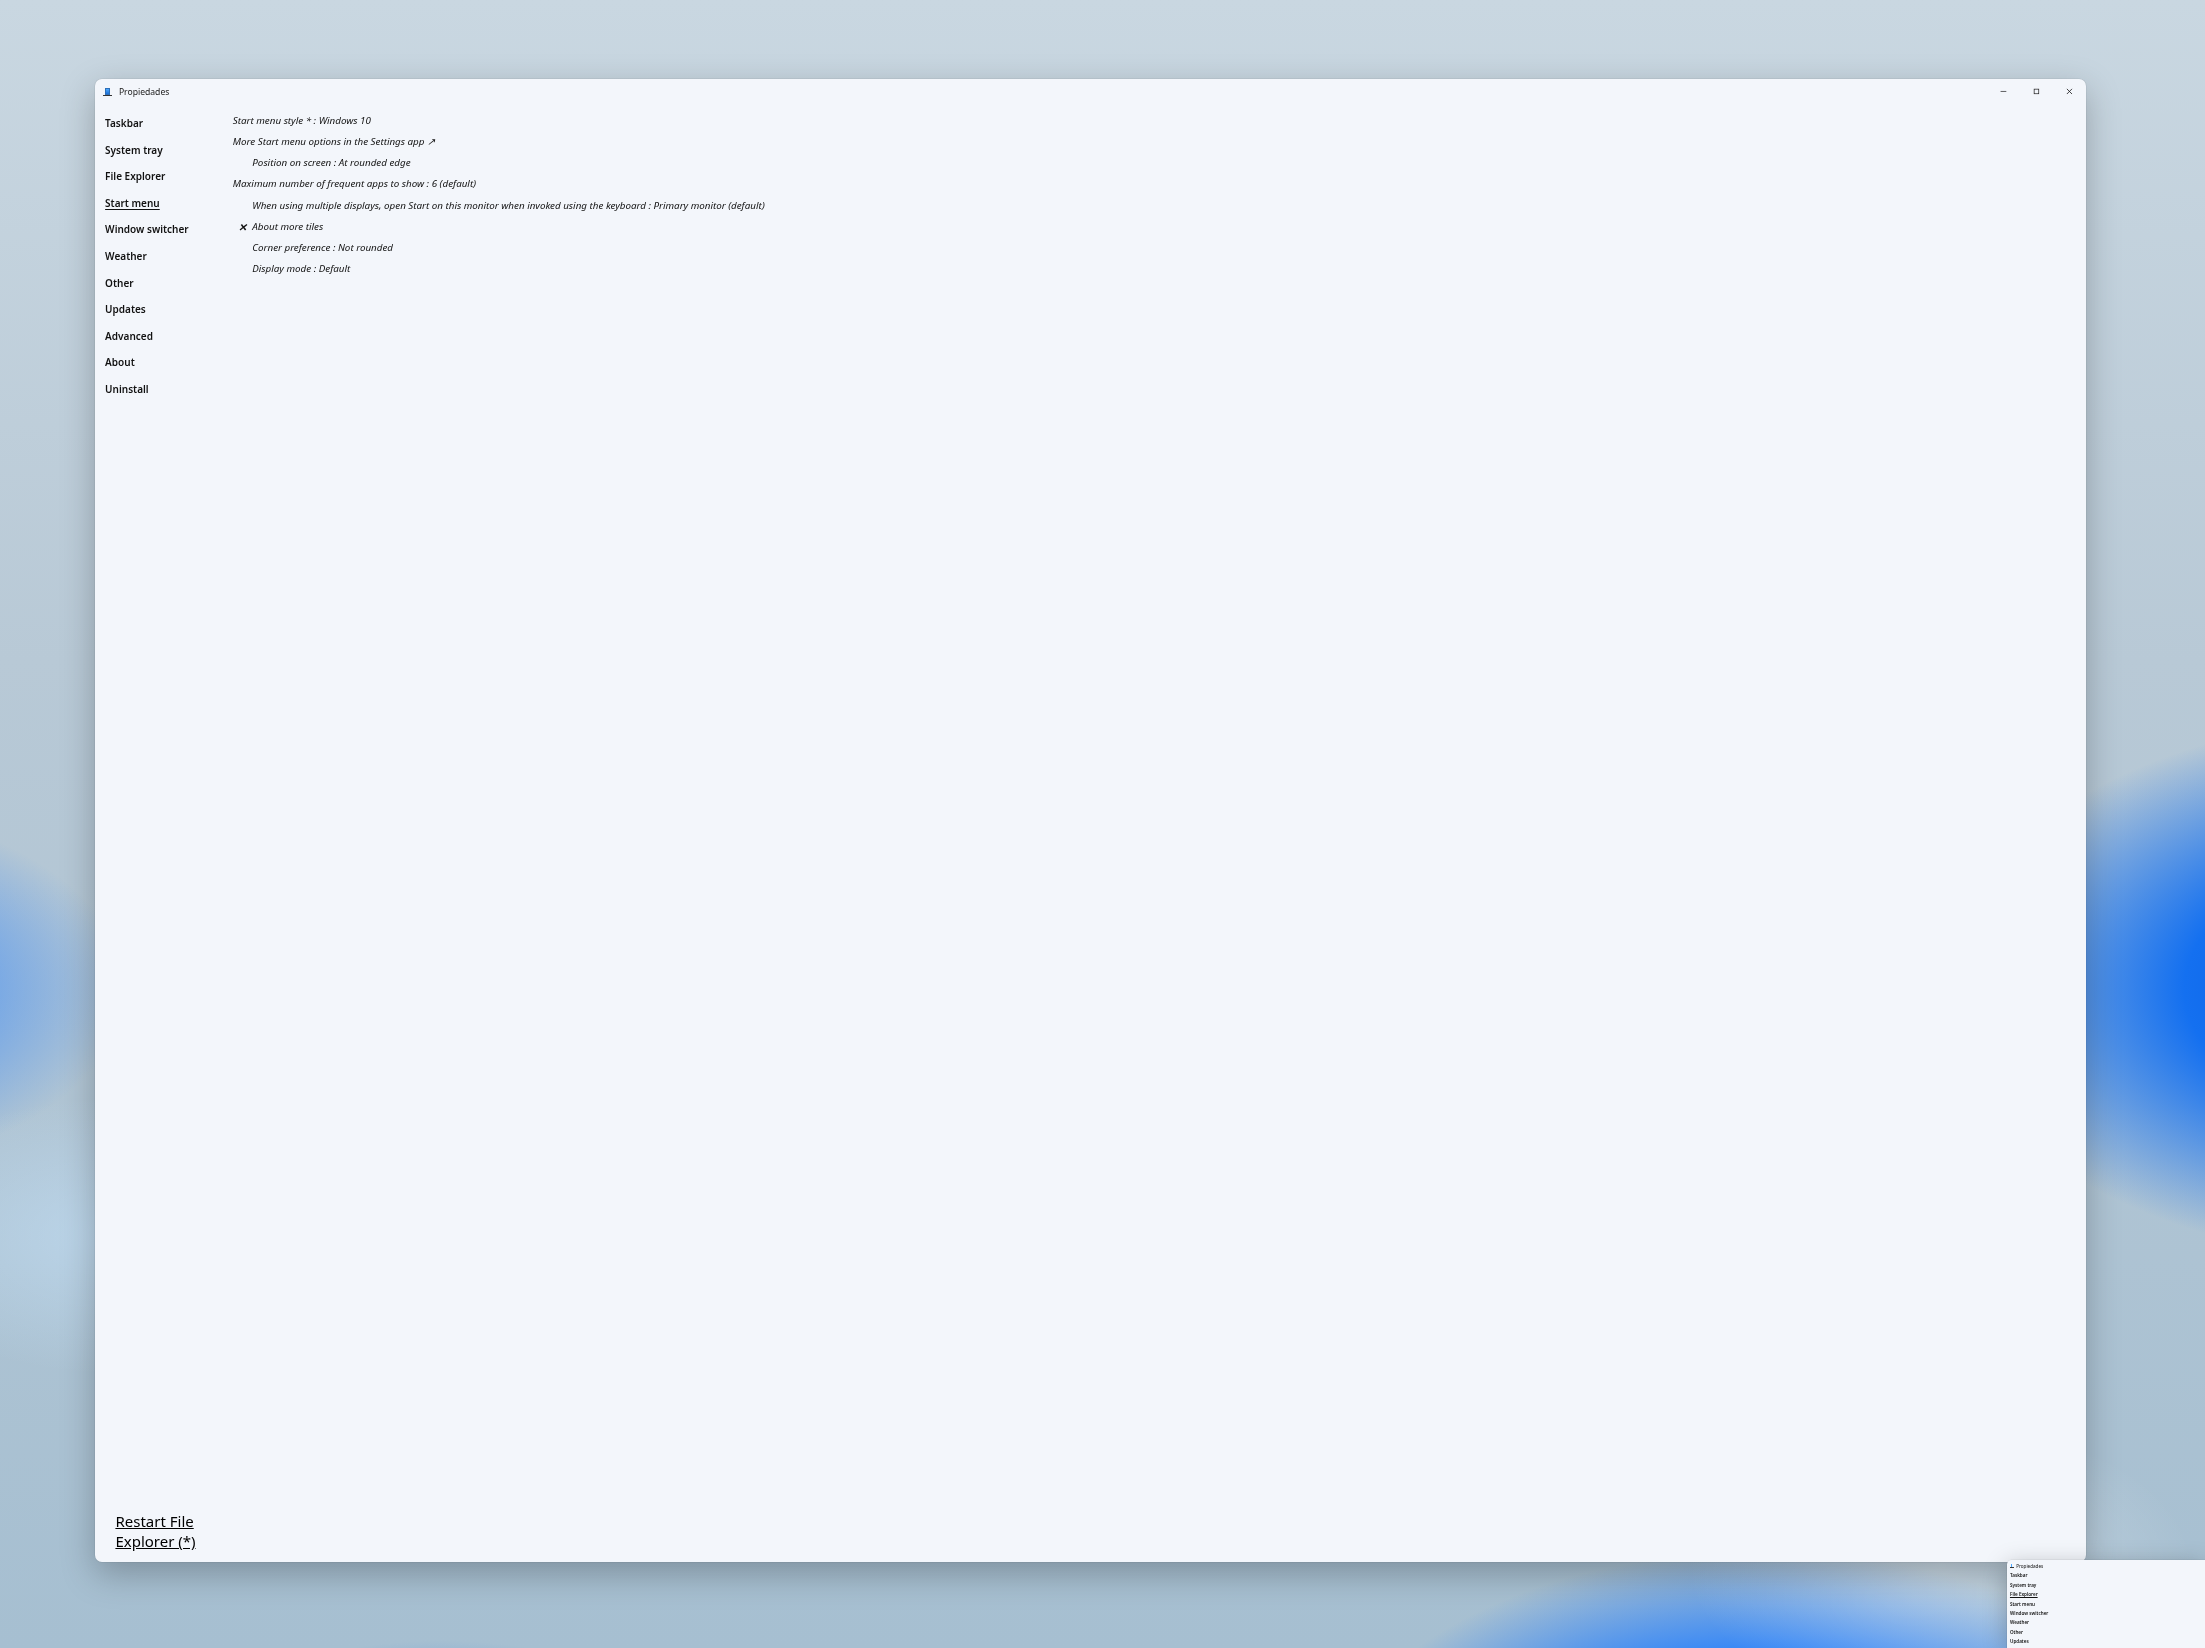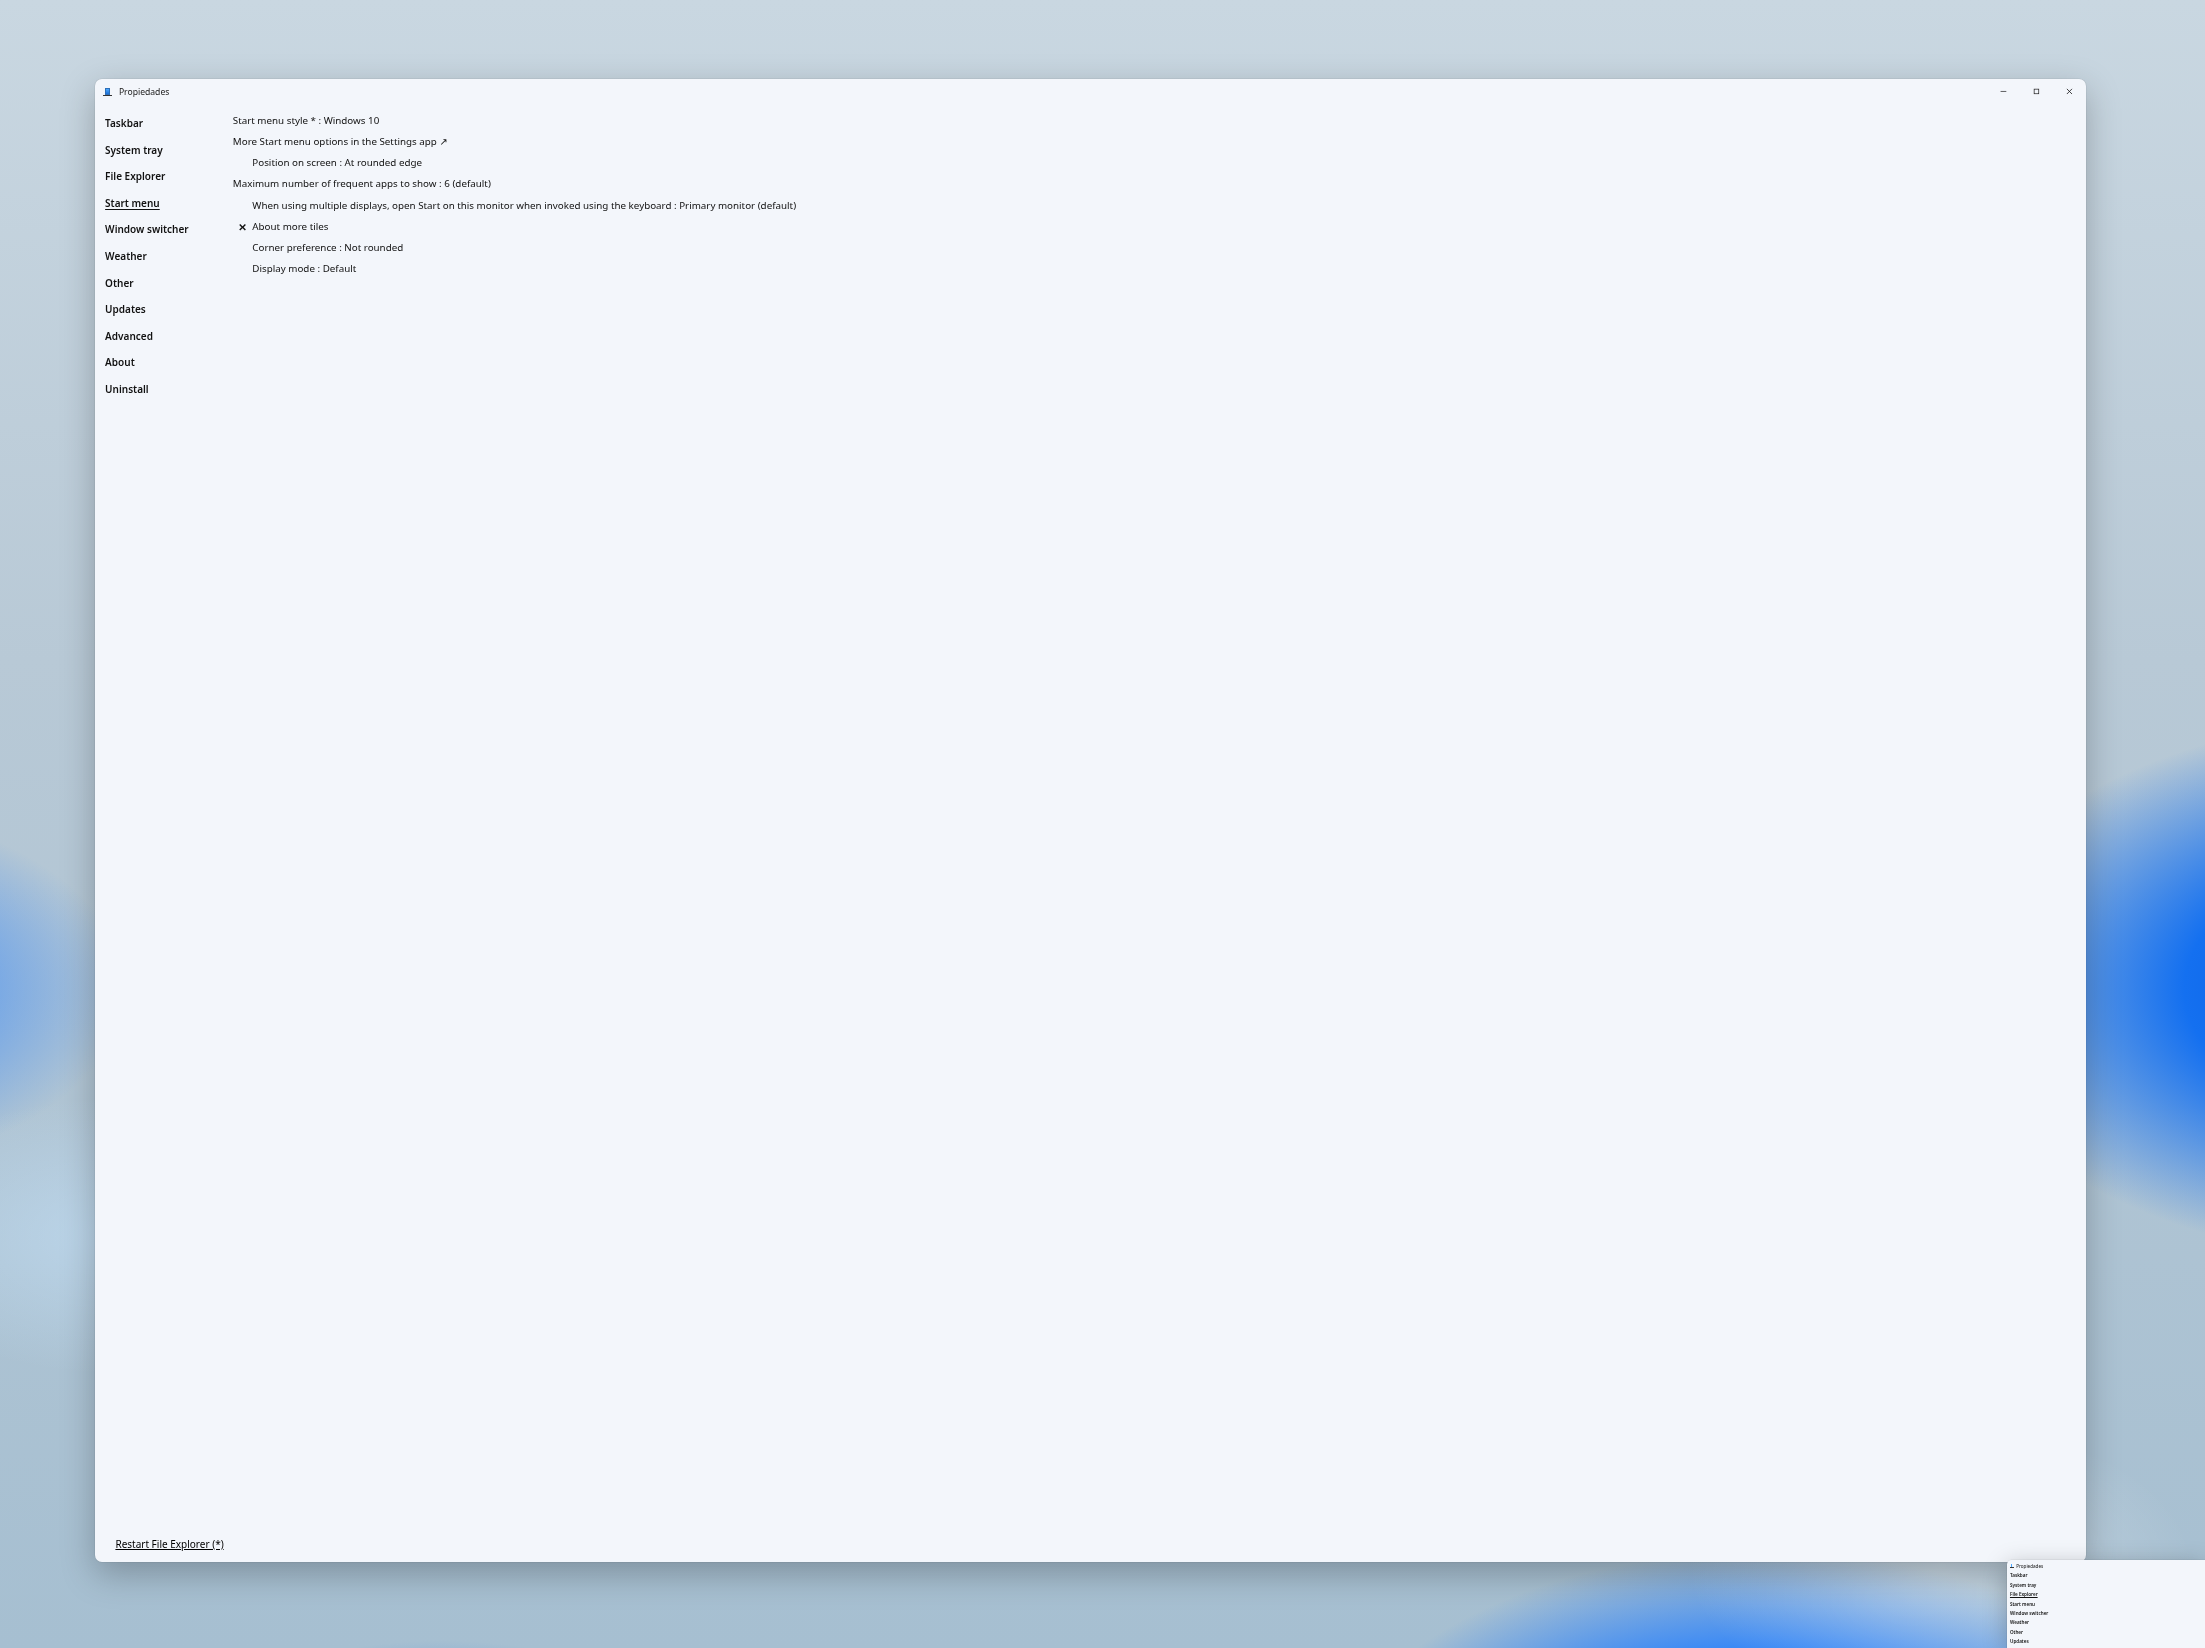--- a/index.html
+++ b/index.html
@@ -111,37 +111,38 @@
     flex: 1;
     padding: 5.7px 16px 0 0;
     font-size: 9.8px;
     color: #111;
     line-height: 1.35;
   }
   .row {
     display: flex;
     align-items: center;
     padding: 4px 0;
+    font-style: italic;
   }
   .row .check-col {
     width: 19.5px;
     flex-shrink: 0;
     display: flex;
     justify-content: center;
     padding-top: 1.1px;
   }
   .row.indent1 { padding-left: 19.5px; }
   .row .txt { flex: 1; }
   .row.link .txt, .row .link-inline { text-decoration: underline; }
   .row.settings-link .txt::after { content: " ↗"; }
   .x-mark { font-weight: 800; font-size: 10.3px; line-height: 1; }
 
   .footer {
     padding: 5.7px 0 11.5px 10.3px;
-    font-size: 10px;
+    font-size: 15px;
     text-decoration: underline;
     cursor: default;
   }
 
   
   .preview-window {
     position: absolute;
     right: 0;
     bottom: 0;
     width: 9%;

